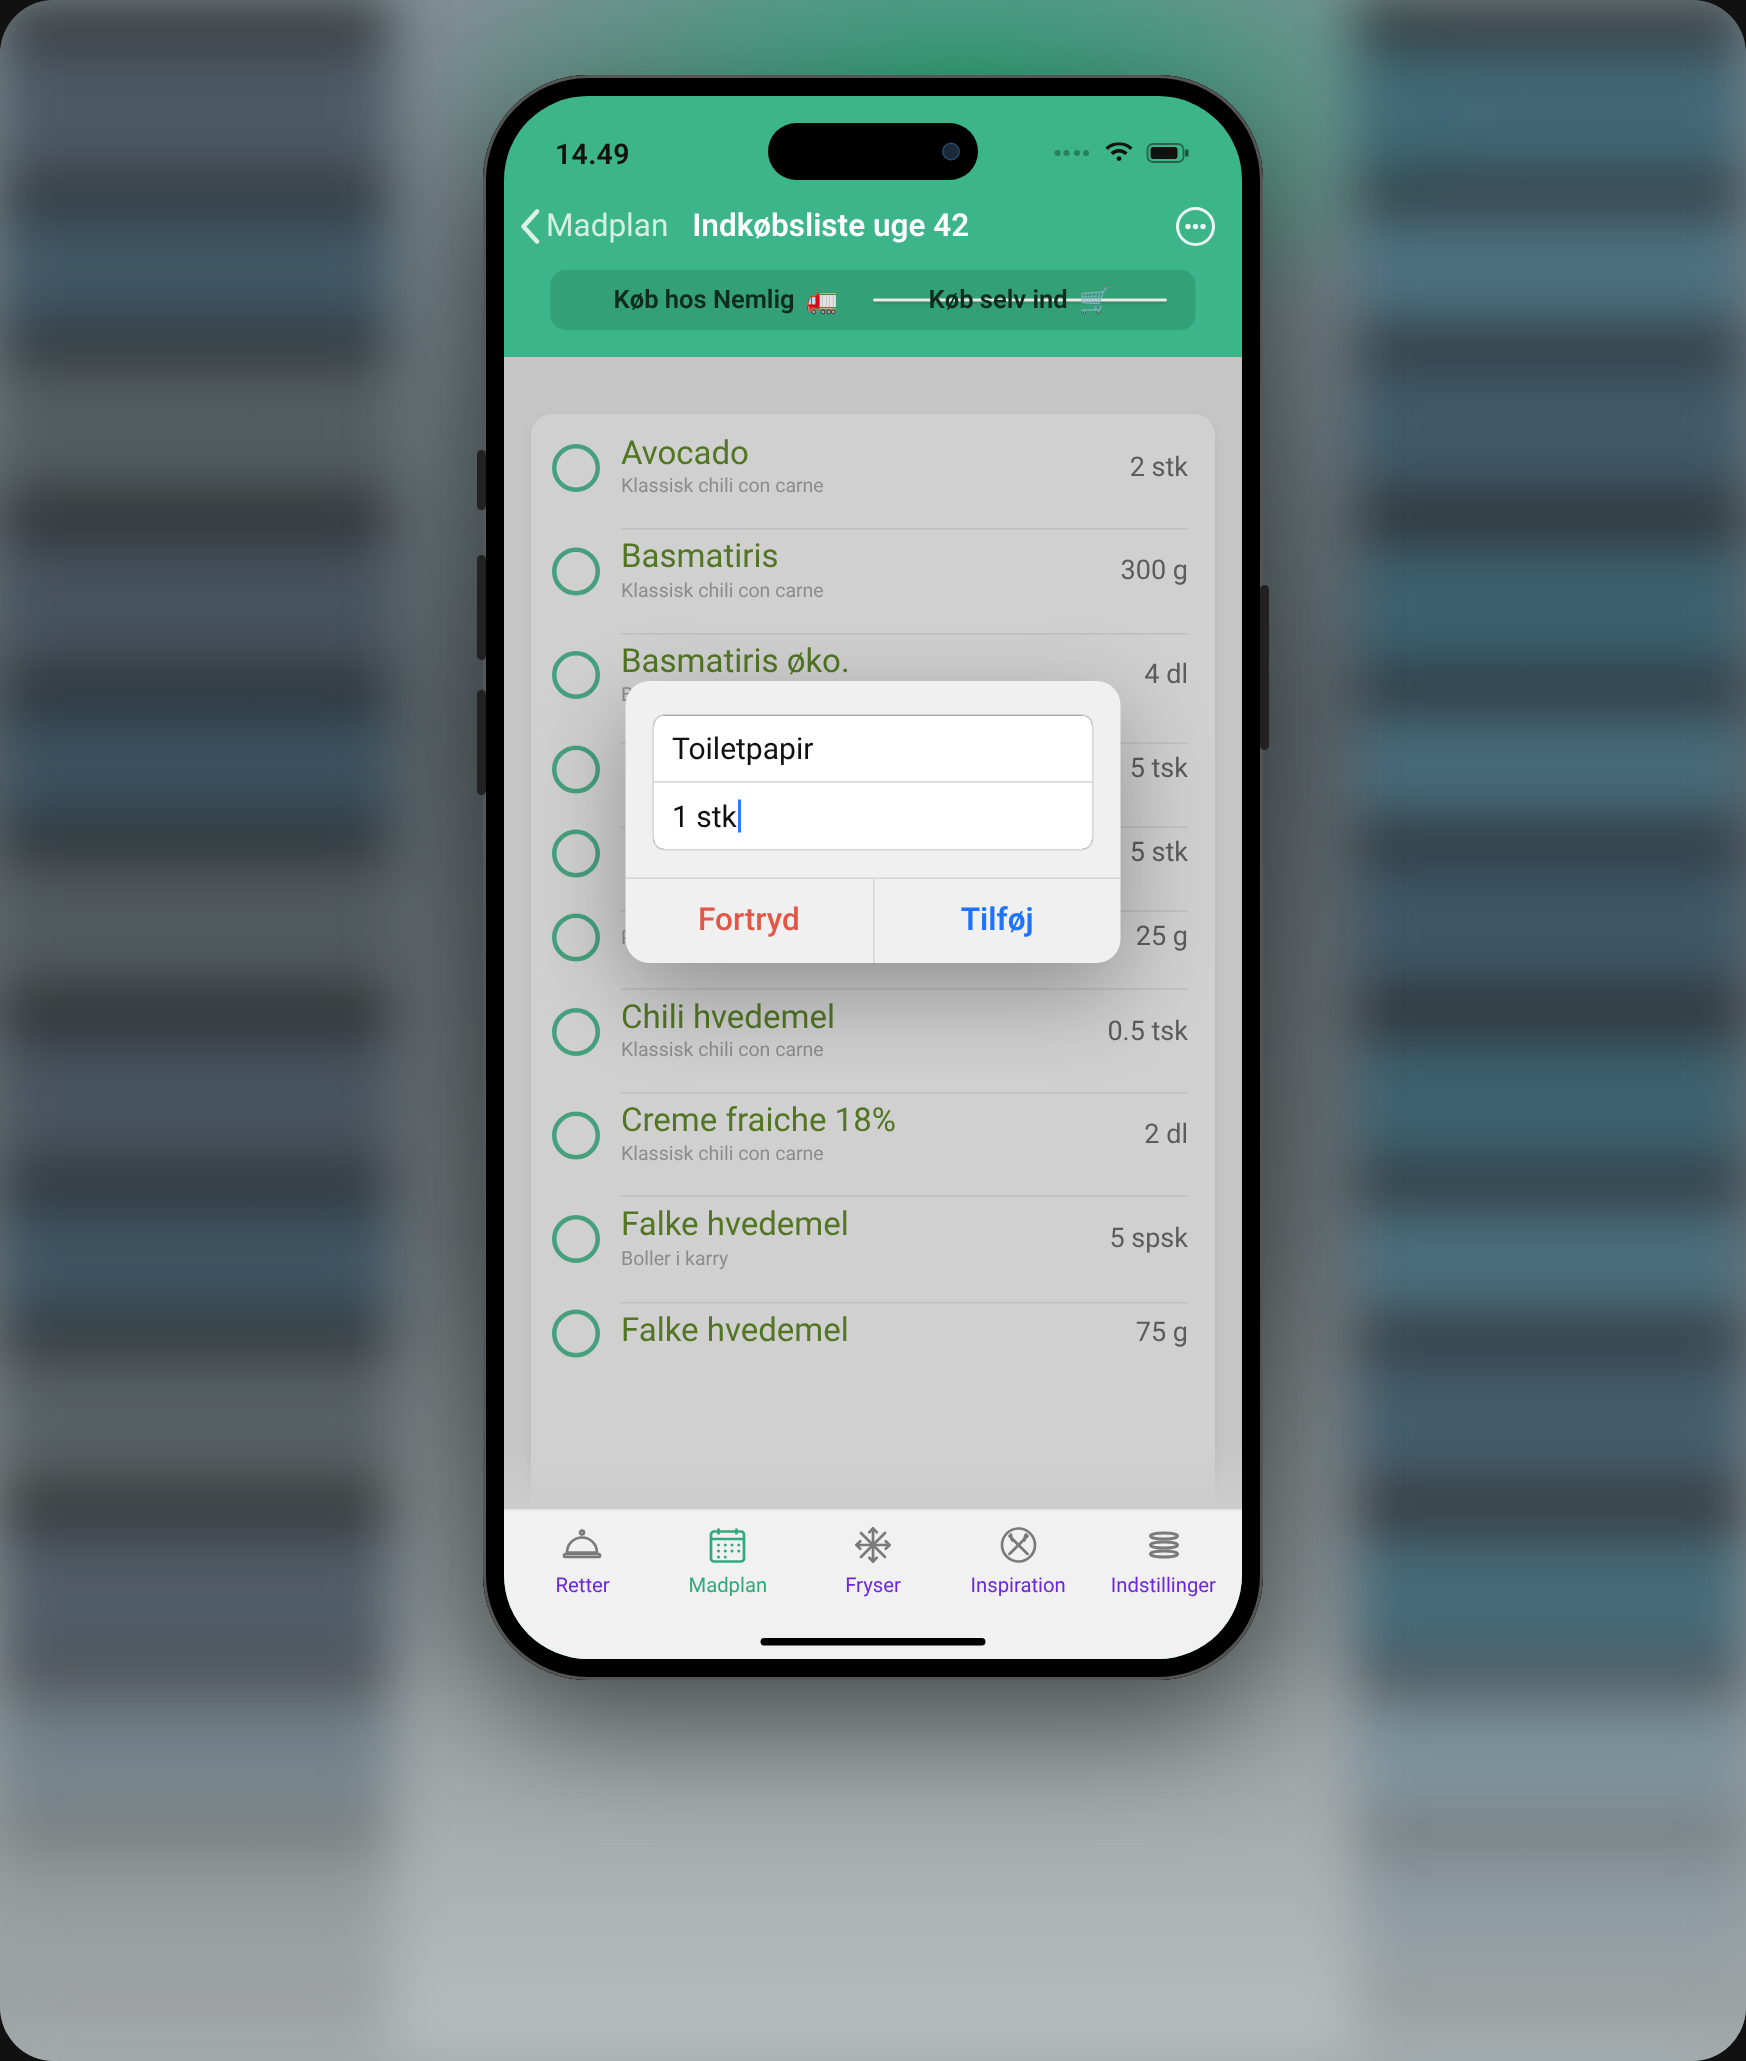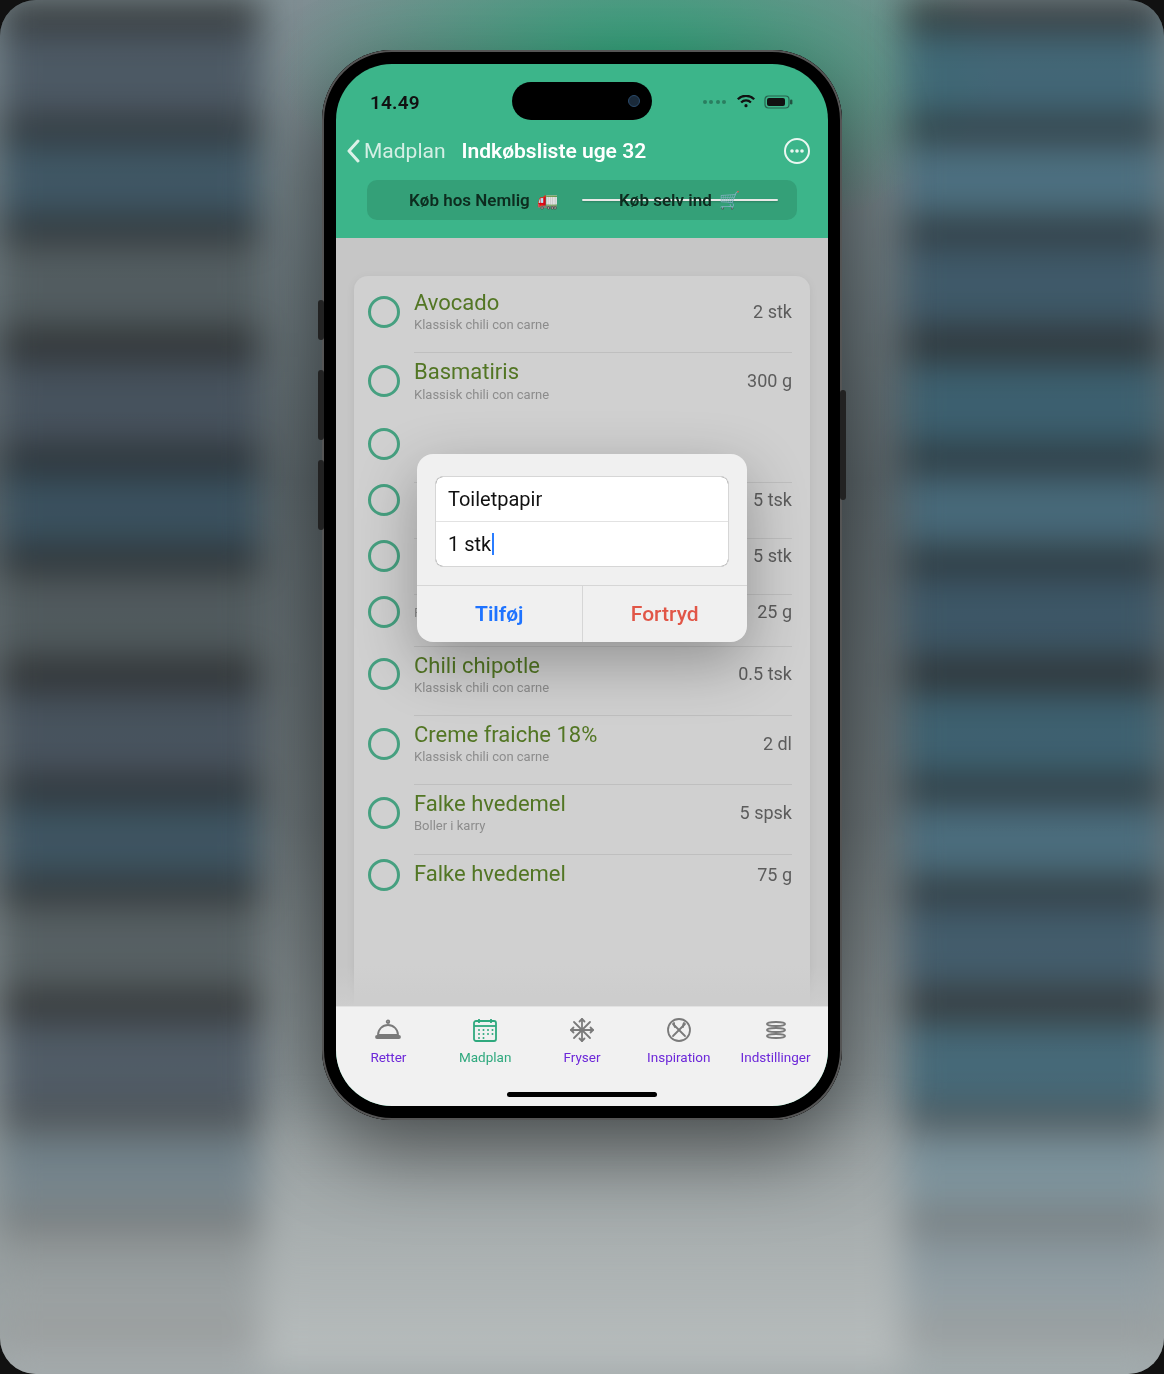--- a/index.html
+++ b/index.html
@@ -338,21 +338,21 @@
       <div class="header-area">
         <div class="navrow">
           <div class="back-btn">
             <span class="back-chevron">
               <svg width="14" height="24" viewBox="0 0 14 24">
                   <path d="M12 2L3 12l9 10" fill="none" stroke="#eaf7f1" stroke-width="3" stroke-linecap="round" stroke-linejoin="round"></path>
                 </svg>
             </span>
             <span class="back-label">Madplan</span>
           </div>
-          <div class="page-title">Indkøbsliste uge 32</div>
+          <div class="page-title">Indkøbsliste uge 42</div>
           <div class="more-btn">
             <svg width="28" height="28" viewBox="0 0 28 28">
               <circle cx="14" cy="14" r="12" fill="none" stroke="#eaf7f1" stroke-width="2"></circle>
               <circle cx="9" cy="14" r="1.8" fill="#eaf7f1"></circle>
               <circle cx="14" cy="14" r="1.8" fill="#eaf7f1"></circle>
               <circle cx="19" cy="14" r="1.8" fill="#eaf7f1"></circle>
             </svg>
           </div>
         </div>
 
@@ -389,20 +389,27 @@
               <div class="row-content">
                 <div class="row-textcol">
                   <div class="row-name">Basmatiris</div>
                   <div class="row-sub">Klassisk chili con carne</div>
                 </div>
                 <div class="row-qty">300 g</div>
               </div>
             </div>
             <div class="row">
               <div class="circle"></div>
+              <div class="row-content">
+                <div class="row-textcol">
+                  <div class="row-name">Basmatiris øko.</div>
+                  <div class="row-sub">Boller i karry</div>
+                </div>
+                <div class="row-qty">4 dl</div>
+              </div>
             </div>
             <div class="row">
               <div class="circle"></div>
               <div class="row-content">
                 <div class="row-textcol">
                   <div class="row-name"></div>
                   <div class="row-sub"></div>
                 </div>
                 <div class="row-qty">5 tsk</div>
               </div>
@@ -424,21 +431,21 @@
                   <div class="row-name"></div>
                   <div class="row-sub">Pad thai</div>
                 </div>
                 <div class="row-qty">25 g</div>
               </div>
             </div>
             <div class="row">
               <div class="circle"></div>
               <div class="row-content">
                 <div class="row-textcol">
-                  <div class="row-name">Chili chipotle</div>
+                  <div class="row-name">Chili hvedemel</div>
                   <div class="row-sub">Klassisk chili con carne</div>
                 </div>
                 <div class="row-qty">0.5 tsk</div>
               </div>
             </div>
             <div class="row">
               <div class="circle"></div>
               <div class="row-content">
                 <div class="row-textcol">
                   <div class="row-name">Creme fraiche 18%</div>
@@ -551,21 +558,21 @@
       <div class="modal">
         <div class="modal-inputs">
           <div class="modal-input">
             <span>Toiletpapir</span>
           </div>
           <div class="modal-input qtyfield">
             <span>1 stk</span><span class="caret"></span>
           </div>
         </div>
         <div class="modal-buttons">
+          <div class="modal-btn cancel">Fortryd</div>
           <div class="modal-btn primary">Tilføj</div>
-          <div class="modal-btn cancel">Fortryd</div>
         </div>
       </div>
 
       <div class="home-indicator"></div>
     </div>
   </div>
 </div>
 
 </body></html>

